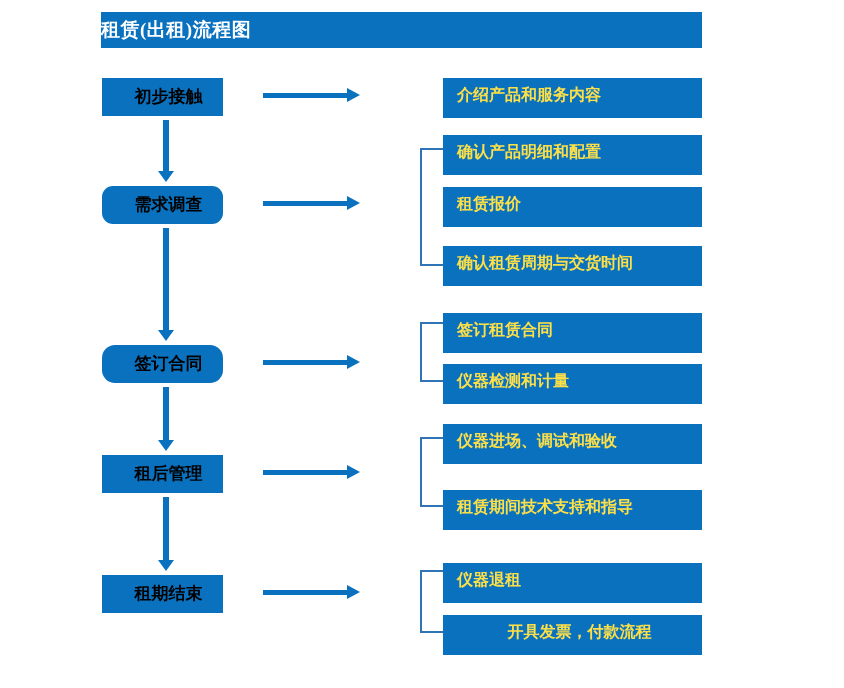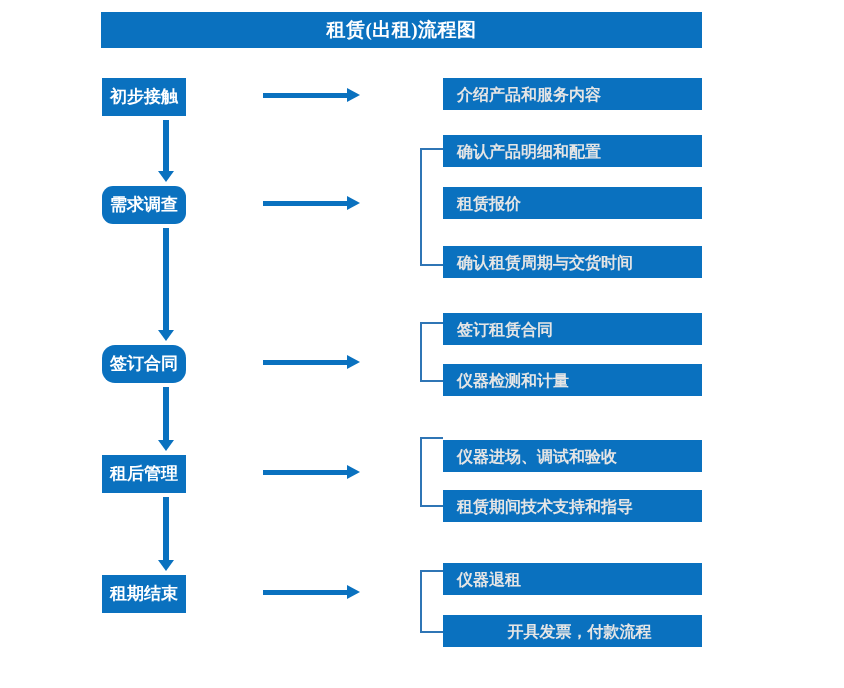--- a/index.html
+++ b/index.html
@@ -21,48 +21,49 @@
     position: absolute;
     left: 101px;
     top: 12px;
     width: 601px;
     height: 36px;
     background: #0A71BF;
     color: #ffffff;
     font-weight: bold;
     font-size: 19px;
     line-height: 36px;
-    text-align: center;
+    text-align: left;
     letter-spacing: 0.5px;
     white-space: nowrap;
   }
 
   
   .stage-box {
     position: absolute;
     left: 102px;
-    width: 84px;
+    width: 109px;
     height: 38px;
     background: #0A71BF;
-    color: #ffffff;
+    color: #000000;
     font-weight: bold;
     font-size: 17px;
     line-height: 38px;
     text-align: center;
     white-space: nowrap;
+    padding-left: 12px;
   }
 
   
   .detail-box {
     position: absolute;
     left: 443px;
     width: 259px;
-    height: 32px;
-    background: #0A71BF;
-    color: #e5e5e5;
+    height: 40px;
+    background: #0A71BF;
+    color: #fde047;
     font-weight: bold;
     font-size: 16px;
     line-height: 34px;
     text-align: left;
     padding-left: 14px;
     box-sizing: border-box;
     white-space: nowrap;
   }
 
   
@@ -201,21 +202,21 @@
   <div class="detail-box" style="top:135px;">确认产品明细和配置</div>
 
   <div class="detail-box" style="top:187px;">租赁报价</div>
 
   <div class="detail-box" style="top:246px;">确认租赁周期与交货时间</div>
 
   <div class="detail-box" style="top:313px;">签订租赁合同</div>
 
   <div class="detail-box" style="top:364px;">仪器检测和计量</div>
 
-  <div class="detail-box" style="top:440px;">仪器进场、调试和验收</div>
+  <div class="detail-box" style="top:424px;">仪器进场、调试和验收</div>
 
   <div class="detail-box" style="top:563px;">仪器退租</div>
 
   <div class="detail-box" style="top:490px;">租赁期间技术支持和指导</div>
 
   <div class="detail-box" style="top:615px;text-align:center;">开具发票，付款流程</div>
 
 </div>
 
 </body></html>

